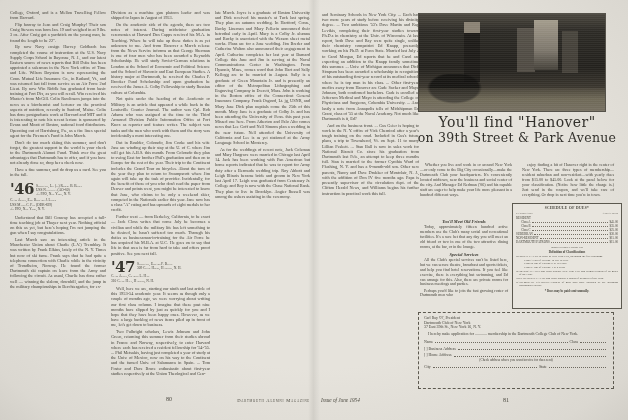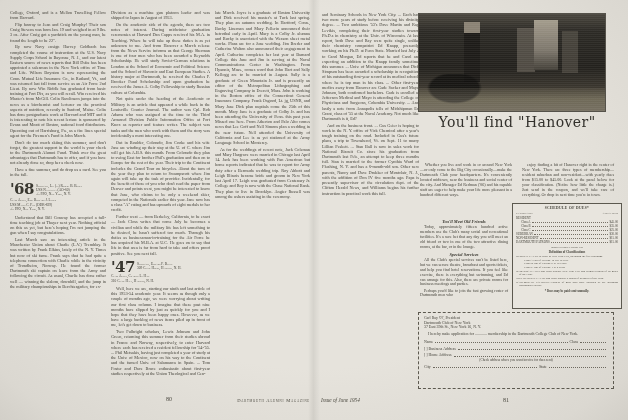--- a/index.html
+++ b/index.html
@@ -86,21 +86,21 @@
 <div class="scan">
   <div class="gutter"></div>
 
   <div class="col lp-col1">
     <p class="noindent">College, Oxford, and is a Mellon Travelling Fellow from Harvard.</p>
     <p>Flip hooray to Jean and Craig Murphy! Their son Craig Stevens was born Jan. 19 and weighed in at 9 lbs. 3 oz. After Craig got a yardstick on the young man, he found the length to be 22".</p>
     <p>By now Navy ensign Harvey Goldbach has completed the course of instruction at the U.S. Navy Supply Corps School in Bayonne, N. J., and our latest Eastern source of news reports that Bill Dube has been appointed a salesman in the New York office of Time and Life. Wilson Boynton is now representing the Conn. Mutual Life Insurance Co., in Rutland, Vt., and was returned last fall from service as an Air Force 2nd Lieut. By now Win Riddle has graduated from basic training at Fort Dix, as you will recall. Win received his Master's from McGill. Colin Rawlinson jumps into the news as a biochemist and lecturer on the practical aspects of nutrition, recently in Sanford, Maine. Colin has done postgraduate work at Harvard and MIT and it is interesting to note his recent lecture is sponsored by Evans and Moatt of Boston, national food distributors. Operating out of Harrisburg, Pa., as a fire lines special agent for the Firemen's Fund is John March.</p>
     <p>Don't do too much skiing this summer, and don't forget, the greatest support in the world is your check to the Dartmouth Alumni Fund. Think over the great advantages that Dartmouth has to offer, and if you have not already done so, drop her a check now.</p>
     <p>Have a fine summer, and do drop us a card. See you in the fall.</p>
     <div class="class-hdr">
-      <span class="class-year">'68</span>
+      <span class="class-year">'46</span>
       <div class="class-info">
         <div>Secretary, Lt. (jg) Robert B. Bruce</div>
         <div>USS Nantahala (AO-60)</div>
         <div>c/o FPO, New York, N. Y.</div>
       </div>
     </div>
     <div class="class-agent">
       <div>Class Agent, Ens. Bernard J. Lynch</div>
       <div>USS Myles C. Fox (DDR-829)</div>
       <div>c/o FPO, New York, N. Y.</div>
@@ -142,20 +142,21 @@
 
   <div class="ad">
     <div class="photo">
       <div class="ph-clock"></div>
       <div class="ph-window"></div>
       <div class="ph-furniture"></div>
       <div class="ph-floor"></div>
     </div>
     <div class="headline">
       <div class="hl1">You'll find "Hanover"</div>
+      <div class="hl2">on 39th Street &amp; Park Avenue</div>
     </div>
     <div class="intro">
       <p>Whether you live and work in or around New York—or only come to the Big City occasionally—make the Dartmouth Club your headquarters. It's conveniently located midtown, near the business and social center of the city. And Manager Ed Redman ('06) and his capable staff are eager to help make your life more pleasant in a hundred different ways.</p>
       <p>enjoy finding a bit of Hanover right in the center of New York. There are three types of membership—resident suburban and non-resident—with yearly dues from $15.00 to $45.00. Look at the panel below for your classification. (Notice how little the charge is.) Just send in the coupon, and we'll take care of everything. Or drop in next time you're in town.</p>
     </div>
     <div class="ad-left">
       <div class="subhead">You'll Meet Old Friends</div>
       <p>Today, approximately fifteen hundred active members use the Club's many social and recreational facilities. It's a sure bet that any day you will meet an old friend or two in one of the two attractive dining rooms, at the bar, or in the lounge.</p>
       <div class="subhead">Special Services</div>
       <p>All the Club's special services can't be listed here, but we can secure theatre, broadcast and sports tickets, and help you find hotel reservations. If you feel like exercise, there is everything but swimming, and Ed can arrange for this. Also, there are private rooms for business meetings and parties.</p>

